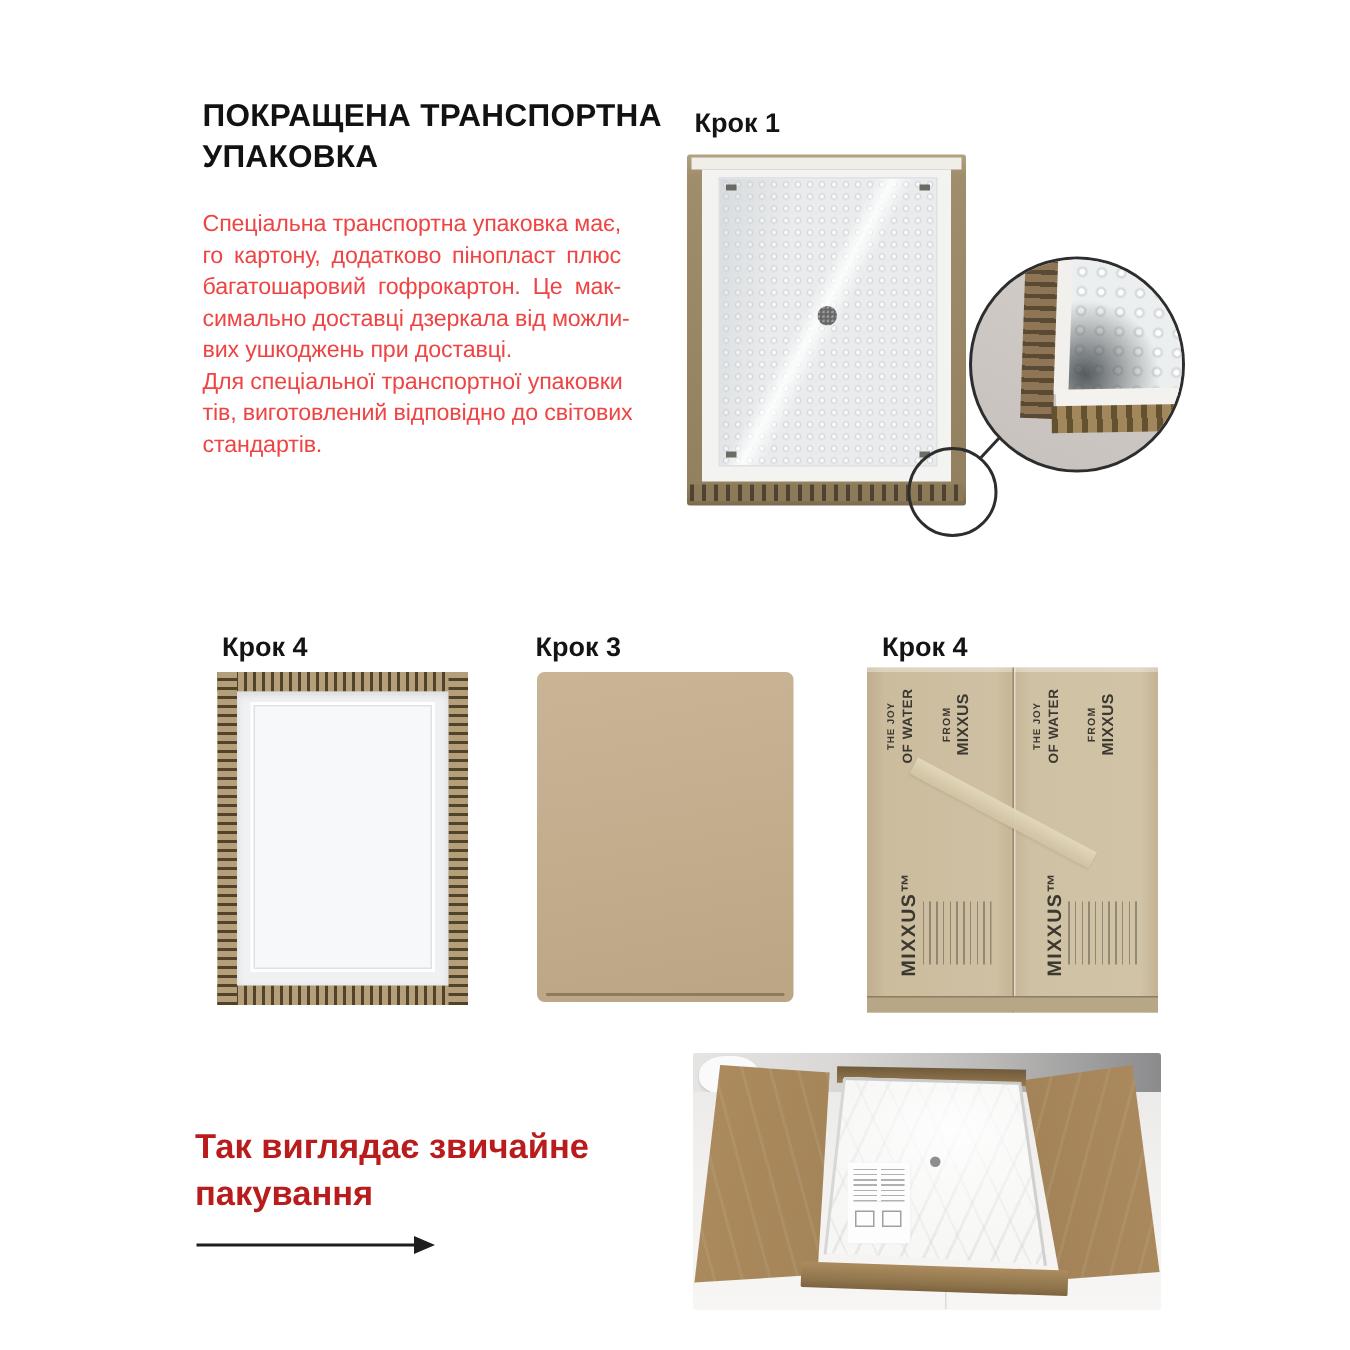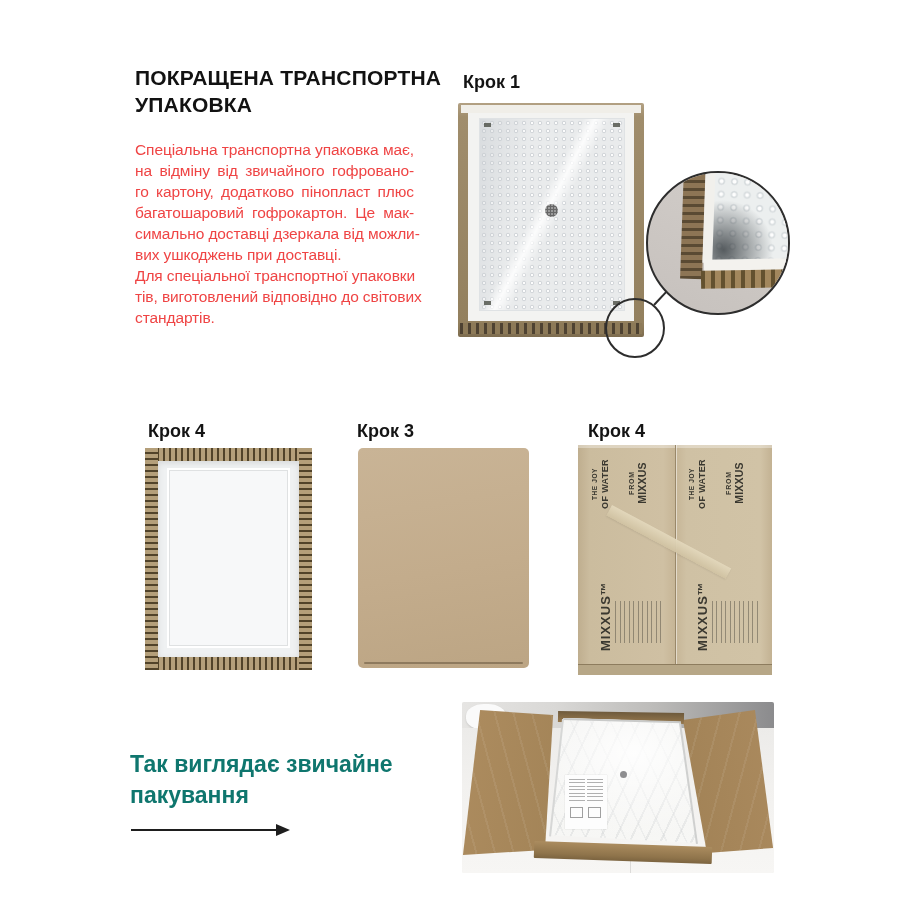--- a/index.html
+++ b/index.html
@@ -14,21 +14,21 @@
   .txt-line{white-space:nowrap;}
   .txt-line.j{text-align:justify;text-align-last:justify;}
 
   .step-label{position:absolute;font-size:18px;font-weight:700;color:#141414;}
   #step1-label{left:463px;top:72px;}
   #step2-label{left:148px;top:421px;}
   #step3-label{left:357px;top:421px;}
   #step4-label{left:588px;top:421px;}
 
   .caption{position:absolute;left:130px;top:749px;width:302px;font-size:23px;font-weight:700;
-           line-height:31px;color:#0f766e;}
+           line-height:31px;color:#b91c1c;}
   .arrow-line{position:absolute;left:131px;top:829px;width:146px;height:2px;background:#1e1e1e;}
   .arrow-head{position:absolute;left:276px;top:824px;width:0;height:0;
               border-left:14px solid #1e1e1e;border-top:6px solid transparent;border-bottom:6px solid transparent;}
 
   
   .photo1{position:absolute;left:458px;top:103px;width:186px;height:234px;border-radius:2px;
           background:linear-gradient(180deg,#b3a183 0,#a08d6c 6%,#93805e 94%,#7d6c4f 100%);}
   .p1-top{position:absolute;left:3px;right:3px;top:2px;height:8px;background:#f0eee8;}
   .p1-honey{position:absolute;left:2px;right:2px;bottom:3px;height:11px;
             background:repeating-linear-gradient(90deg,#4e4232 0 3px,#8d7a58 3px 8px);}
@@ -156,21 +156,20 @@
                 background:linear-gradient(180deg,#ab8c5f,#8f744b 70%,#7c6440);}
 </style>
 </head>
 <body>
 
 <div class="page">
 
   <div class="title">ПОКРАЩЕНА ТРАНСПОРТНА УПАКОВКА</div>
   <div class="intro">
       <div class="txt-line j">Спеціальна транспортна упаковка має,</div>
-      <div class="txt-line j">на відміну від звичайного гофровано-</div>
       <div class="txt-line j">го картону, додатково пінопласт плюс</div>
       <div class="txt-line j">багатошаровий гофрокартон. Це мак-</div>
       <div class="txt-line j">симально доставці дзеркала від можли-</div>
       <div class="txt-line">вих ушкоджень при доставці.</div>
       <div class="txt-line j">Для спеціальної транспортної упаковки</div>
       <div class="txt-line j">тів, виготовлений відповідно до світових</div>
       <div class="txt-line">стандартів.</div>
     </div>
 
   <div class="step-label" id="step1-label">Крок 1</div>

